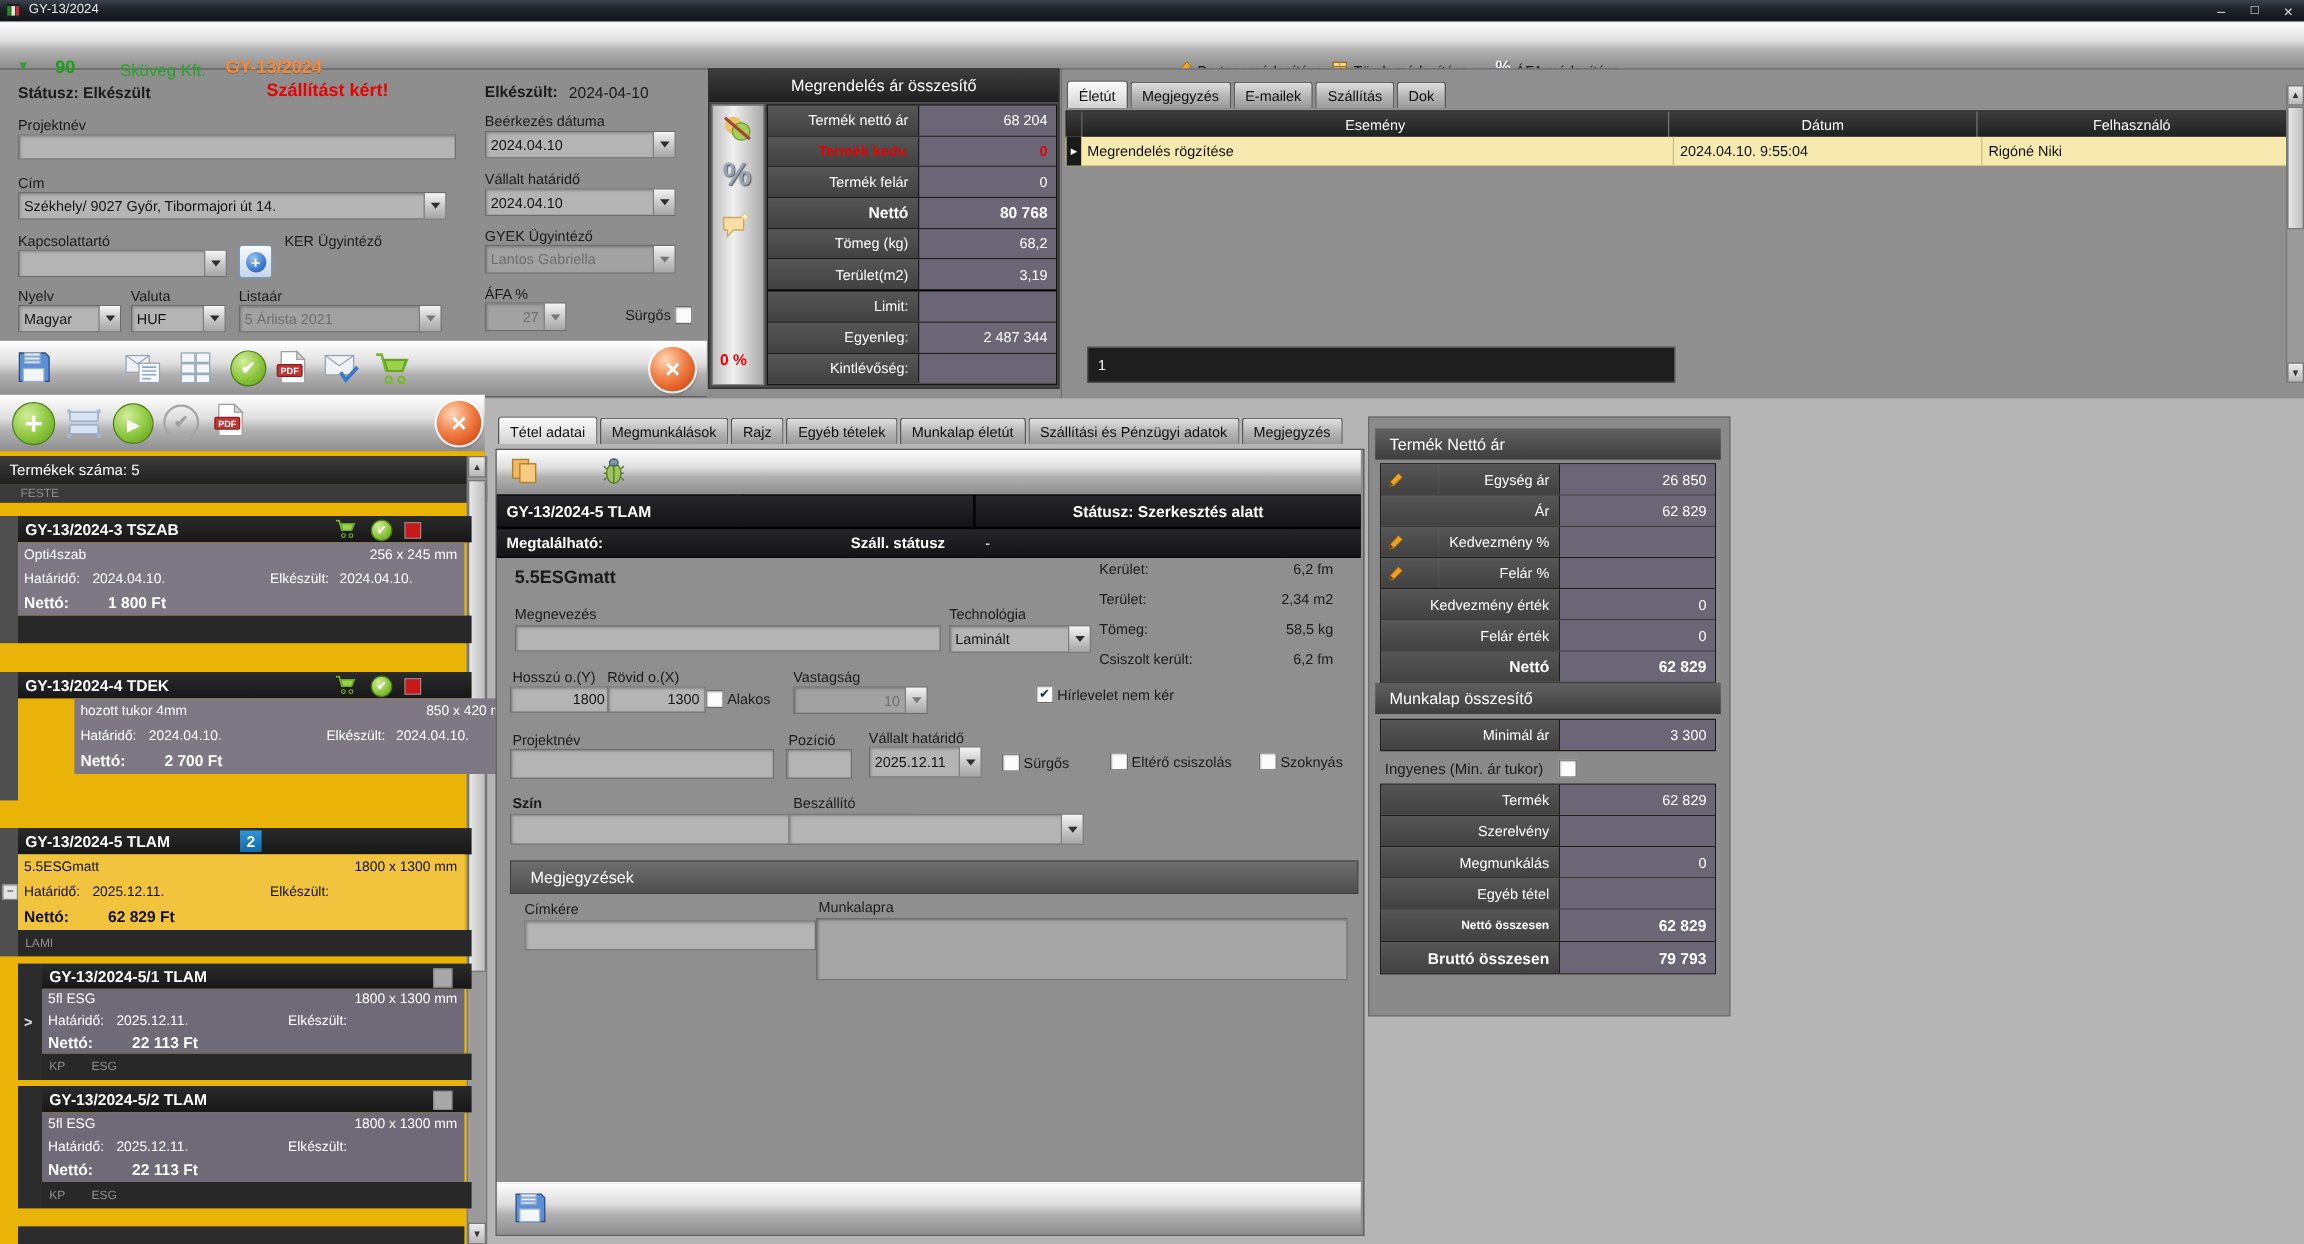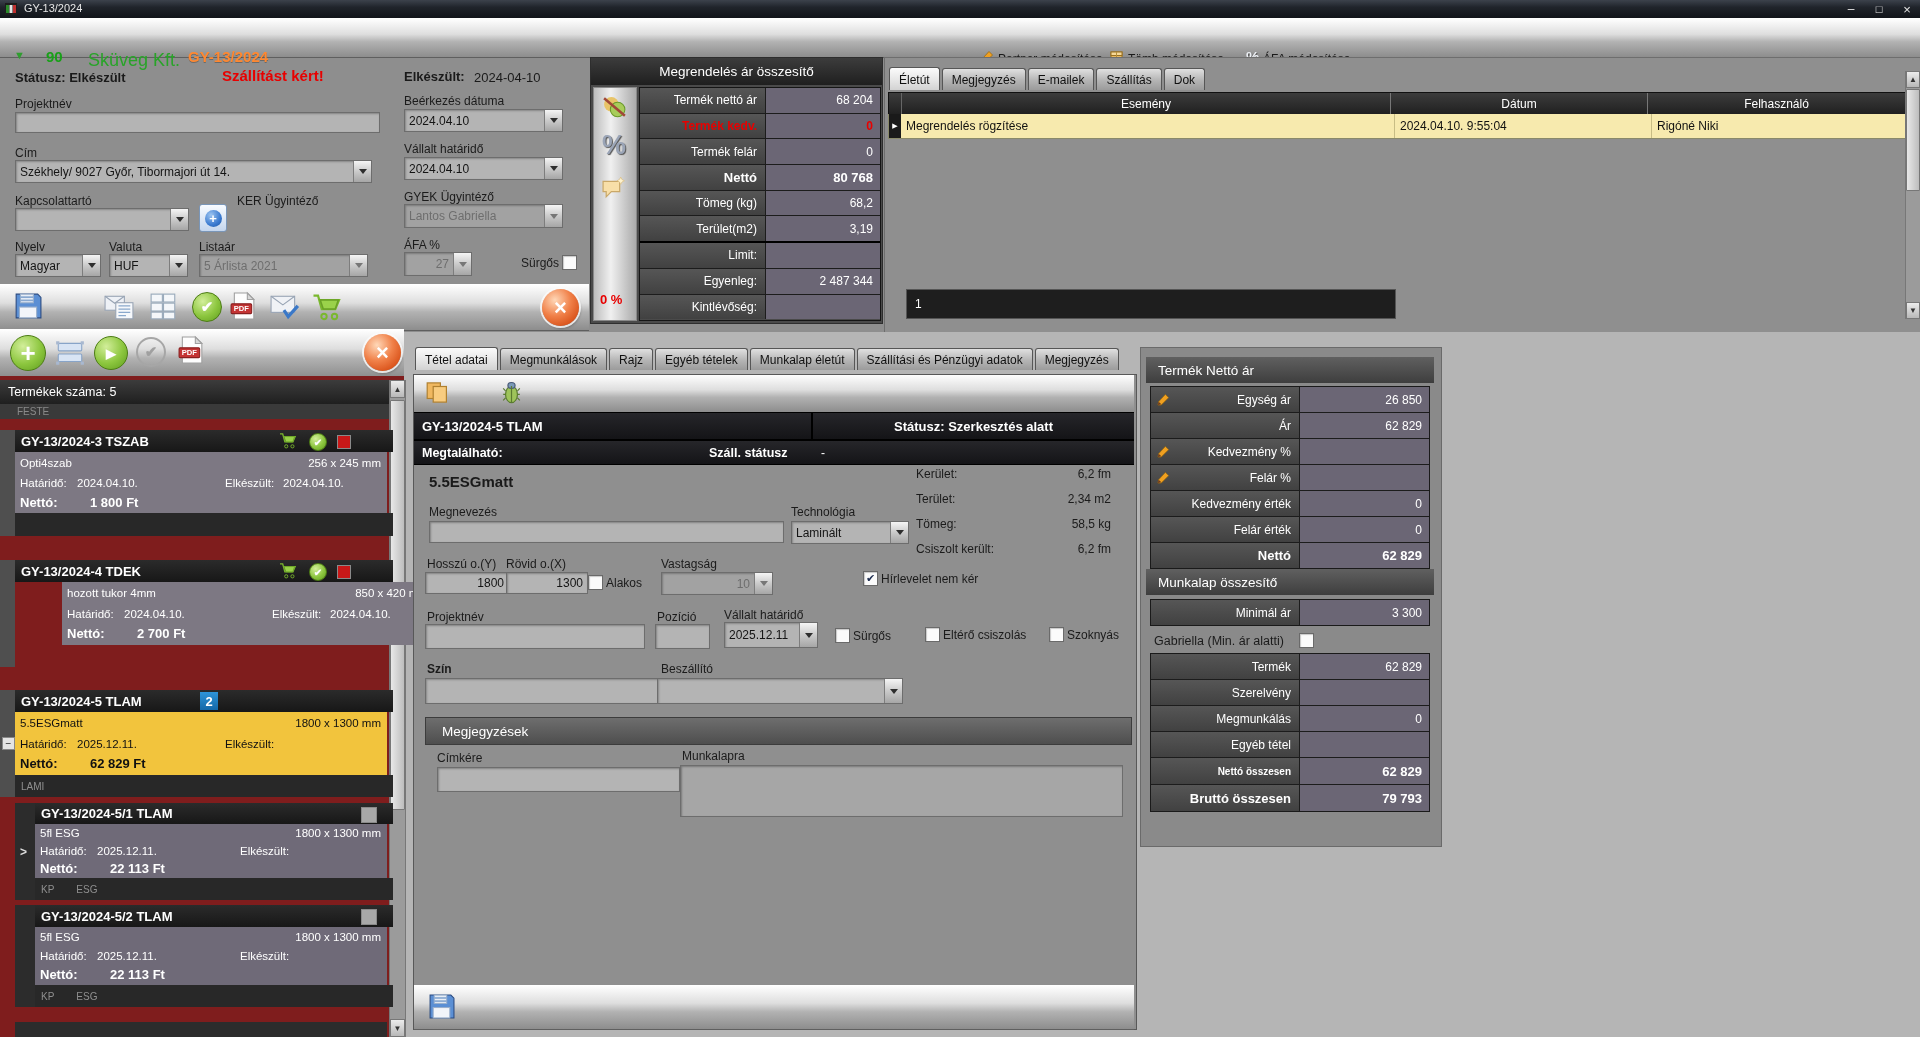--- a/index.html
+++ b/index.html
@@ -76,21 +76,21 @@
   </span>
   <span class="abs nowrap" style="left:24px;top:2px;font-size:11px;">GY-13/2024</span>
   <span class="abs flex" style="left:1838px;top:0;width:26px;height:18px;justify-content:center;font-size:12px;">–</span>
   <span class="abs flex" style="left:1866px;top:0;width:26px;height:18px;justify-content:center;font-size:11px;">□</span>
   <span class="abs flex" style="left:1894px;top:0;width:26px;height:18px;justify-content:center;font-size:13px;">×</span>
 </div>
 
 <div class="abs gradbar" style="left:0;top:18px;width:1920px;height:38px;">
   <span class="abs" style="left:14px;top:30px;color:#2f9e2f;font-size:11px;">▼</span>
   <span class="abs b nowrap" style="left:46px;top:29px;font-size:15px;color:#18a018;">90</span>
-  <span class="abs nowrap" style="left:88px;top:31px;font-size:18px;color:#28a428;">Sküveg Kft.</span>
+  <span class="abs nowrap" style="left:100px;top:31px;font-size:14px;color:#28a428;">Sküveg Kft.</span>
   <span class="abs b nowrap" style="left:188px;top:29px;font-size:15px;color:#ff8830;text-shadow:0 1px 0 rgba(0,0,0,.25);">GY-13/2024</span>
 
   <span class="abs" style="left:980px;top:31px;">
     <svg width="14" height="14" viewBox="0 0 14 14">
         <path d="M9 1.5l3.5 3.5-8 8L1 13l.8-3.7z" fill="#f0a020" stroke="#9a6a10" stroke-width=".8"></path>
         <path d="M1 13l.8-3.7L4.7 12z" fill="#6a3a20"></path>
       </svg>
   </span>
   <span class="abs nowrap" style="left:998px;top:33px;">Partner módosítása</span>
   <span class="abs" style="left:1110px;top:30px;">
@@ -358,21 +358,21 @@
         <path d="M16 1l6 6h-6z" fill="#d8d8d8" stroke="#a0a0a0"></path>
         <rect x="1" y="11" width="19" height="9" rx="1" fill="#c43434" stroke="#8a2020"></rect>
         <text x="10.5" y="18" font-size="7" font-weight="bold" fill="#fff" text-anchor="middle">PDF</text>
       </svg>
   </span>
   <span class="abs circ orange" style="left:364px;top:4px;width:37px;height:37px;font-size:22px;">×</span>
 </div>
 
 <div class="abs" style="left:404px;top:332px;width:1516px;height:705px;background:#b5b5b5;"></div>
 
-<div class="abs" style="left:0;top:376px;width:404px;height:661px;background:#7f1d1d;text-decoration:underline;">
+<div class="abs" style="left:0;top:376px;width:404px;height:661px;background:#eab308;text-decoration:underline;">
   <div class="abs darkbar flex" style="left:0;top:4px;width:389px;height:24px;padding-left:8px;font-size:12.5px;">Termékek száma: 5</div>
   <div class="abs flex" style="left:0;top:28px;width:389px;height:15px;background:#3a3a3a;color:#8a8a8a;font-size:10px;padding-left:17px;">FESTE</div>
 
   <div class="abs sb-track" style="left:389px;top:4px;width:15px;height:657px;">
     <div class="sb-btn" style="width:13px;height:16px;">▲</div>
     <div class="sb-thumb" style="width:13px;height:408px;margin-top:2px;"></div>
     <div class="sb-btn abs" style="left:0;bottom:0;width:13px;height:16px;">▼</div>
   </div>
 
   <div class="abs" style="left:0;top:54px;width:15px;height:106px;background:#4f4f4f;"></div>
@@ -691,21 +691,21 @@
 
   <div class="flex abs" style="left:5px;top:221px;width:288px;height:26px;background:linear-gradient(#606060,#3e3e3e);color:#fff;font-size:13.5px;padding-left:12px;box-sizing:border-box;">Munkalap összesítő</div>
 
   <div class="abs" style="left:9px;top:251px;width:278px;border:1px solid #1a1a1a;">
     <div class="trow" style="height:25px;border-bottom:none;">
         <span class="tlab" style="flex:1;">Minimál ár</span>
         <span class="tval" style="width:122px;">3 300</span>
       </div>
   </div>
 
-  <span class="abs lbl" style="left:13px;top:286px;font-size:12.5px;">Gabriella (Min. ár alatti)</span>
+  <span class="abs lbl" style="left:13px;top:286px;font-size:12.5px;">Ingyenes (Min. ár tukor)</span>
   <div class="abs cb" style="left:158px;top:285px;"></div>
 
   <div class="abs" style="left:9px;top:305px;width:278px;border:1px solid #1a1a1a;">
     <div class="trow" style="height:25px;">
         <span class="tlab" style="flex:1;">Termék</span>
         <span class="tval" style="width:122px;">62 829</span>
       </div>
     <div class="trow" style="height:25px;">
         <span class="tlab" style="flex:1;">Szerelvény</span>
         <span class="tval" style="width:122px;"></span>

